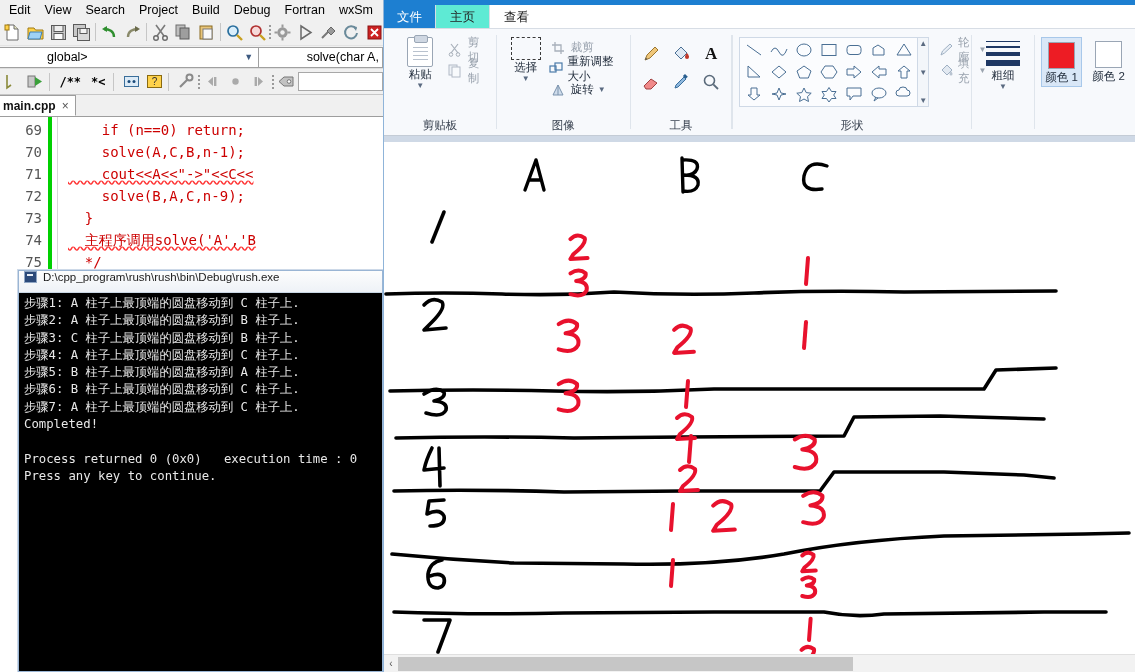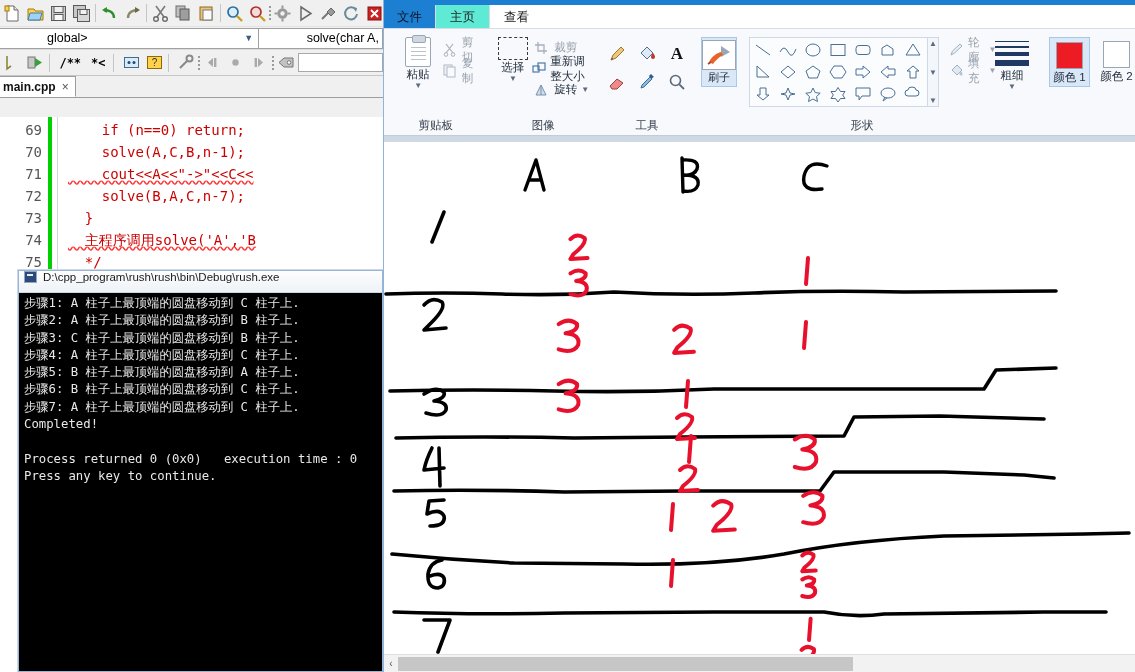--- a/index.html
+++ b/index.html
@@ -114,21 +114,21 @@
   }
   #paintTopStrip {
     height:5px; background:#1d7fd1;
   }
   #ribTabs {
     height:24px; background:#ffffff; display:flex; align-items:stretch;
     position:relative;
   }
   .rtab { display:flex; align-items:center; padding:0 14px; font-size:12.5px;
           color:#1a1a1a; }
-  .rtab.file { background:#1d7fd1; color:#0f172a; font-weight:normal;
+  .rtab.file { background:#1d7fd1; color:#ffffff; font-weight:normal;
                padding:0 13px; }
   .rtab.active { background:#5eead4; color:#222;
                  border-left:1px solid #d7dde5; border-right:1px solid #d7dde5; }
   #ribTabs::after{
     content:""; position:absolute; left:0; right:0; bottom:0; height:1px;
     background:#d7dde5;
   }
 
   #ribbon {
     height:107px; background:#f7f9fc; display:flex; align-items:stretch;
@@ -200,20 +200,30 @@
   #hscroll .arr { width:14px; text-align:center; font-size:10px; color:#555; }
   #hscroll .thumb { height:14px; background:#c6c6c6; }
 
   svg text { font-family:"Liberation Sans", sans-serif; }
 </style>
 </head>
 <body>
 
 <div id="ide">
 
+  <div id="menubar">
+    <span class="mi">Edit</span>
+    <span class="mi">View</span>
+    <span class="mi">Search</span>
+    <span class="mi">Project</span>
+    <span class="mi">Build</span>
+    <span class="mi">Debug</span>
+    <span class="mi">Fortran</span>
+    <span class="mi">wxSm</span>
+  </div>
 
   <div id="toolbar1">
     <span class="tbtn">
       <svg width="17" height="17" viewBox="0 0 17 17">
           <path d="M3 1h7l4 4v11H3z" fill="#fff" stroke="#6b6b6b"></path>
           <path d="M10 1v4h4" fill="#e8e8c0" stroke="#6b6b6b"></path>
           <rect x="1" y="1" width="4" height="5" fill="#ffd24a" stroke="#a07a10"></rect>
         </svg>
     </span>
     <span class="tbtn">
@@ -424,21 +434,21 @@
       <div>72</div>
       <div>73</div>
       <div>74</div>
       <div>75</div>
     </div>
     <div id="changebar"></div>
     <div id="codecol">
       <div>    if (n==0) return;</div>
       <div>    solve(A,C,B,n-1);</div>
       <div class="wavy">    cout&lt;&lt;A&lt;&lt;"-&gt;"&lt;&lt;C&lt;&lt;</div>
-      <div>    solve(B,A,C,n-7);</div>
+      <div>    solve(B,A,C,n-9);</div>
       <div>  }</div>
       <div class="wavy">  主程序调用solve('A','B</div>
       <div>  */</div>
     </div>
   </div>
 
   <div id="console">
     <div id="consoleTitle">
       <span class="cicon"></span>
       <span>D:\cpp_program\rush\rush\bin\Debug\rush.exe</span>
@@ -581,35 +591,20 @@
                 <path d="M12.3 12.3L17 17" stroke="#5a6a7a" stroke-width="1.8"></path>
               </svg>
           </span>
         </div>
       </div>
       <div class="glabel">工具</div>
     </div>
 
     <div class="gdiv"></div>
 
-    <div class="rgroup" style="width:48px">
-      <div class="gbody" style="justify-content:center; padding-top:4px;">
-        <div class="bigbtn" style="background:#d9e7f7; border:1px solid #a8c8ea; width:42px; padding-bottom:2px;">
-          <span style="width:34px;height:30px;background:#fff;border:1px solid #9aa6b5;display:flex;align-items:center;justify-content:center">
-            <svg width="28" height="24" viewBox="0 0 28 24">
-                <path d="M16 3l9 6-9 5z" fill="#9aa6b5"></path>
-                <path d="M4 19c3-6 8-9 12-10l2 3c-4 2-8 6-10 9z" fill="#e8622a"></path>
-                <path d="M3 21l3-2" stroke="#a8452a" stroke-width="2"></path>
-              </svg>
-          </span>
-          <span class="lbl" style="font-size:11px">刷子</span>
-        </div>
-      </div>
-      <div class="glabel"></div>
-    </div>
 
     <div class="gdiv"></div>
 
     <div class="rgroup" style="width:238px">
       <div class="gbody" style="padding-top:4px;">
         <div style="display:flex">
           <div class="shapegrid">
             <span class="shapecell">
                 <svg width="20" height="16" viewBox="0 0 20 16">
                   <path d="M3 3l14 10" stroke="#4a6f94" fill="none"></path>

